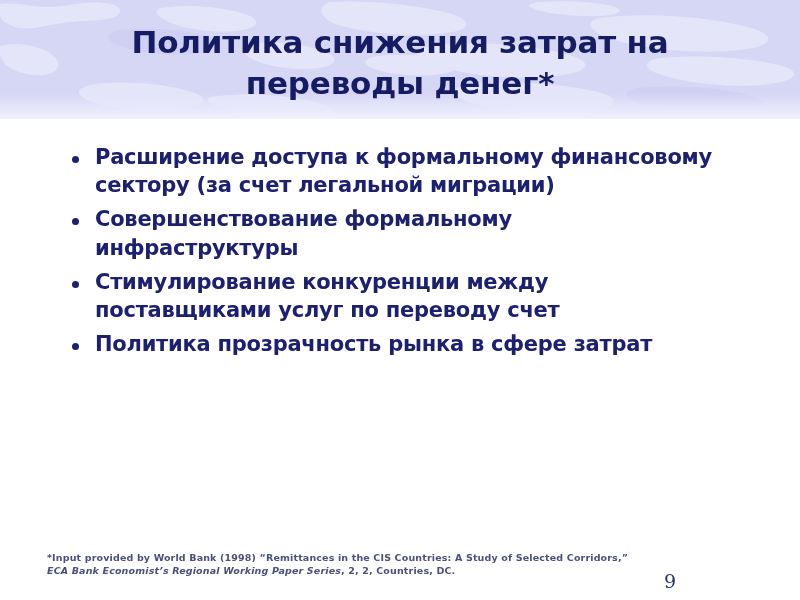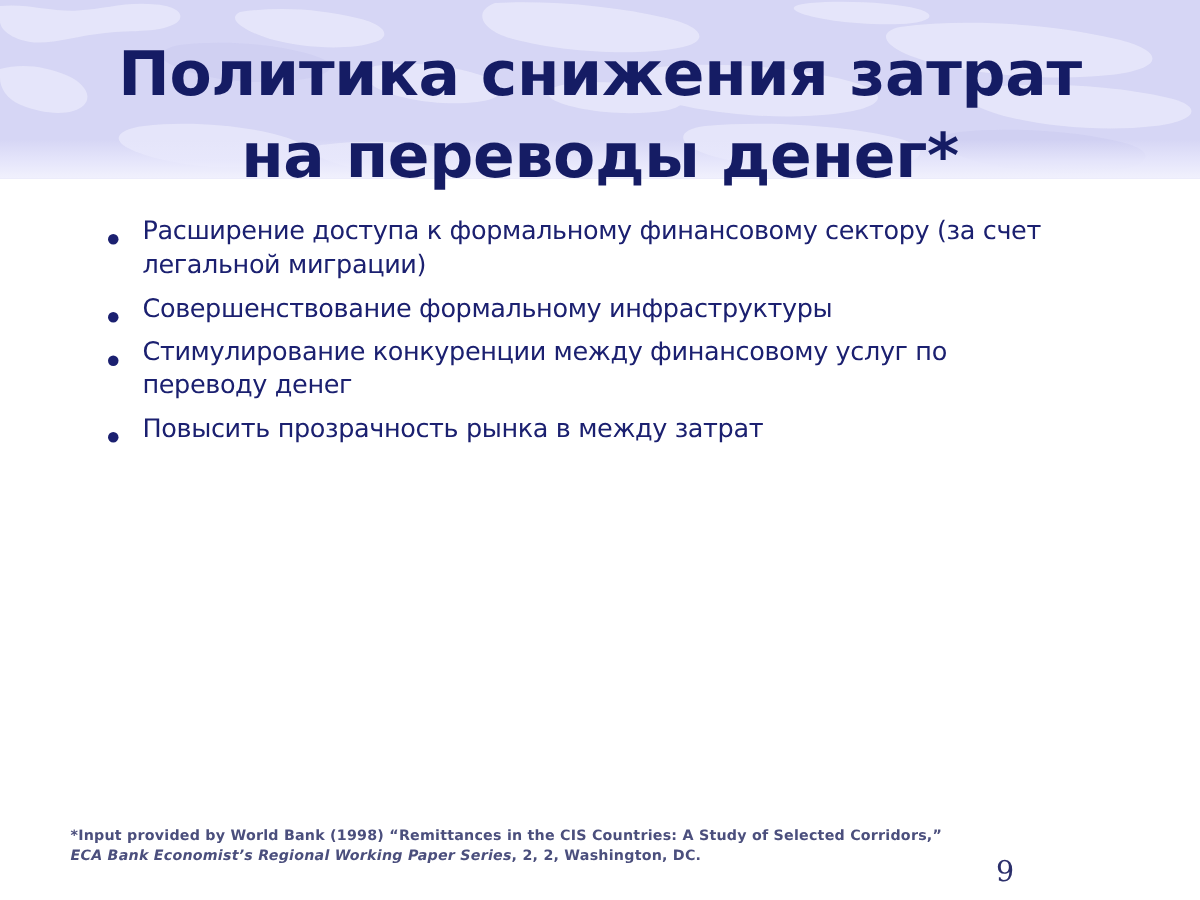--- a/index.html
+++ b/index.html
@@ -53,21 +53,21 @@
   }
 
   .slide-title {
     position: absolute;
     left: 60px;
     top: 22px;
     width: 680px;
     margin: 0;
     text-align: center;
     font-family: "DejaVu Sans", "Liberation Sans", sans-serif;
-    font-size: 41px;
+    font-size: 31px;
     font-weight: bold;
     line-height: 1.33;
     color: #151c64;
     letter-spacing: -0.2px;
     z-index: 3;
   }
 
   
   .body-list {
     position: absolute;
@@ -76,22 +76,22 @@
     width: 650px;
     margin: 0;
     padding: 0;
     list-style: none;
   }
   .bullet-item {
     position: relative;
     padding-left: 31px;
     margin: 0 0 6px 0;
     font-family: "DejaVu Sans", "Liberation Sans", sans-serif;
-    font-size: 17px;
-    font-weight: normal;
+    font-size: 21px;
+    font-weight: bold;
     line-height: 1.345;
     color: #1b2070;
     letter-spacing: -0.25px;
   }
   .bullet-item::before {
     content: "";
     position: absolute;
     left: 8px;
     top: 13px;
     width: 7px;
@@ -159,21 +159,21 @@
       </g>
     </svg>
     <div class="header-fade"></div>
   </div>
 
   <h1 class="slide-title">Политика снижения затрат на переводы денег*</h1>
 
   <ul class="body-list">
     <li class="bullet-item">Расширение доступа к формальному финансовому сектору (за счет легальной миграции)</li>
     <li class="bullet-item">Совершенствование формальному инфраструктуры</li>
-    <li class="bullet-item">Стимулирование конкуренции между финансовому услуг по переводу денег</li>
-    <li class="bullet-item">Повысить прозрачность рынка в между затрат</li>
+    <li class="bullet-item">Стимулирование конкуренции между поставщиками услуг по переводу счет</li>
+    <li class="bullet-item">Политика прозрачность рынка в сфере затрат</li>
   </ul>
 
-  <p class="footnote"><span>*Input provided by World Bank (1998) “Remittances in the CIS Countries: A Study of Selected Corridors,” </span><span class="it">ECA Bank Economist’s Regional Working Paper Series</span><span>, 2, 2, Washington, DC.</span></p>
+  <p class="footnote"><span>*Input provided by World Bank (1998) “Remittances in the CIS Countries: A Study of Selected Corridors,” </span><span class="it">ECA Bank Economist’s Regional Working Paper Series</span><span>, 2, 2, Countries, DC.</span></p>
 
   <div class="page-number">9</div>
 
 </div>
 
 </body></html>

